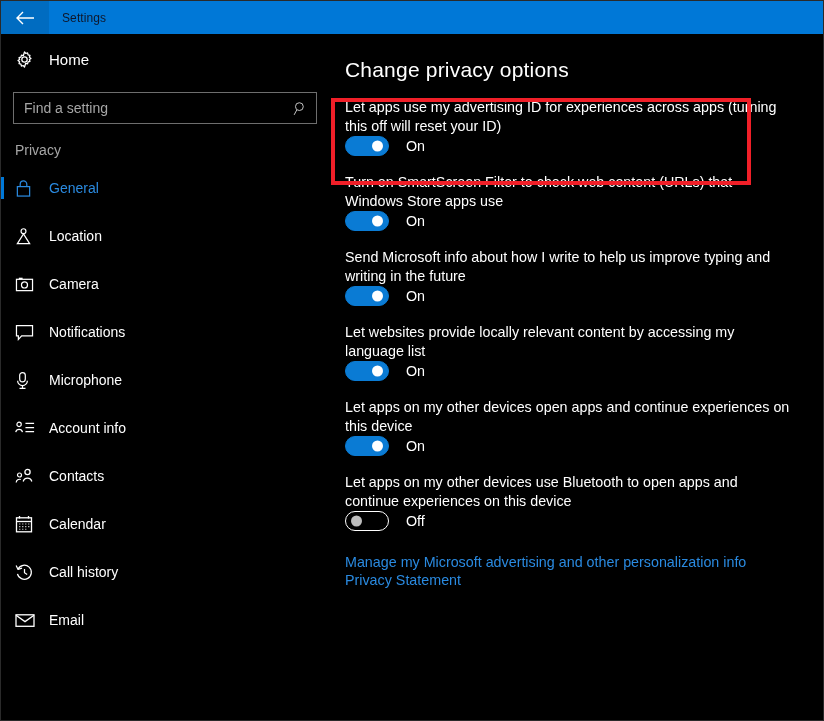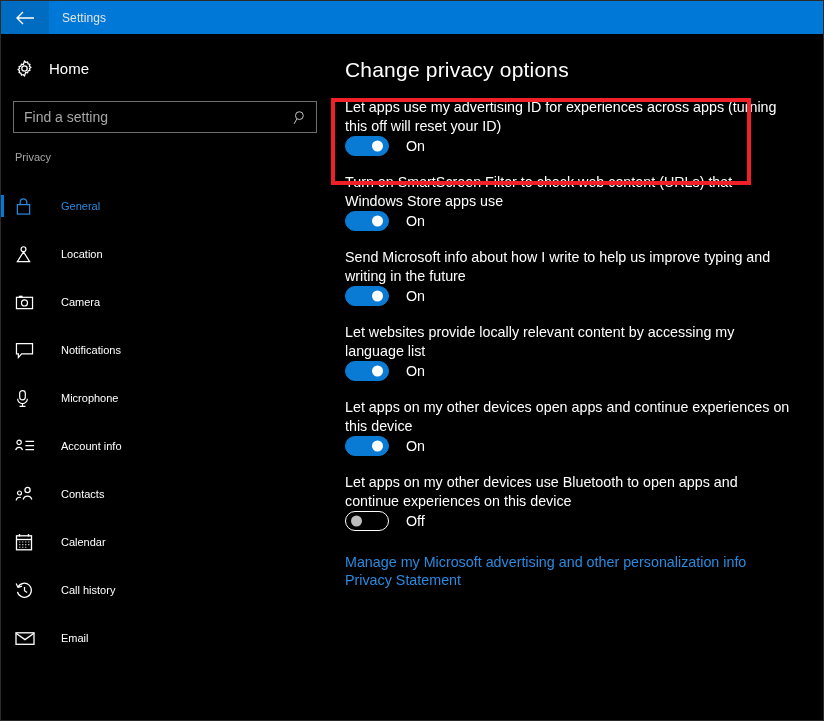--- a/index.html
+++ b/index.html
@@ -26,33 +26,33 @@
     display: flex; align-items: center;
   }
   .back-btn {
     width: 48px; height: 33px;
     background: #006cc1;
     display: flex; align-items: center; justify-content: center;
     cursor: pointer;
   }
   .back-btn svg { display: block; }
   .title-text {
-    color: #e5e5e5;
+    color: #0f172a;
     font-size: 12px;
     margin-left: 13px;
     letter-spacing: 0.1px;
   }
 
   
   .sidebar {
     position: absolute;
     top: 33px; left: 0;
     width: 330px; height: 688px;
     background: #000000;
-    padding-top: 15px;
+    padding-top: 6px;
   }
   .home-row {
     display: flex; align-items: center;
     height: 38px;
     padding-left: 14px;
     cursor: pointer;
   }
   .home-row .ico { width: 30px; display:flex; align-items:center; }
   .home-label {
     color: #ffffff;
@@ -74,22 +74,22 @@
     border: none; outline: none;
     color: #cfcfcf;
     font-size: 14px;
     font-family: "Liberation Sans", sans-serif;
   }
   .searchbox input::placeholder { color: #a6a6a6; opacity: 1; }
   .search-ico { width: 18px; display:flex; align-items:center; justify-content:center; }
 
   .section-label {
     color: #a6a6a6;
-    font-size: 11px;
-    margin: 18px 0 19px 14px;
+    font-size: 14px;
+    margin: 18px 0 6px 14px;
   }
 
   .navlist { margin-top: 2px; }
   .navitem {
     position: relative;
     display: flex; align-items: center;
     height: 48px;
     padding-left: 14px;
     cursor: pointer;
   }
@@ -99,22 +99,22 @@
     width: 3px; height: 22px;
     background: transparent;
   }
   .navitem.selected .accent { background: #0078d7; }
   .navitem .ico {
     width: 30px; height: 22px;
     display: flex; align-items: center; justify-content: flex-start;
   }
   .navitem .lbl {
     color: #ffffff;
-    font-size: 11px;
-    margin-left: 16px;
+    font-size: 14px;
+    margin-left: 4px;
   }
   .navitem.selected .lbl { color: #2a8ae0; }
 
   
   .main {
     position: absolute;
     top: 33px; left: 330px;
     width: 494px; height: 688px;
     padding: 20px 0 0 14px;
   }

